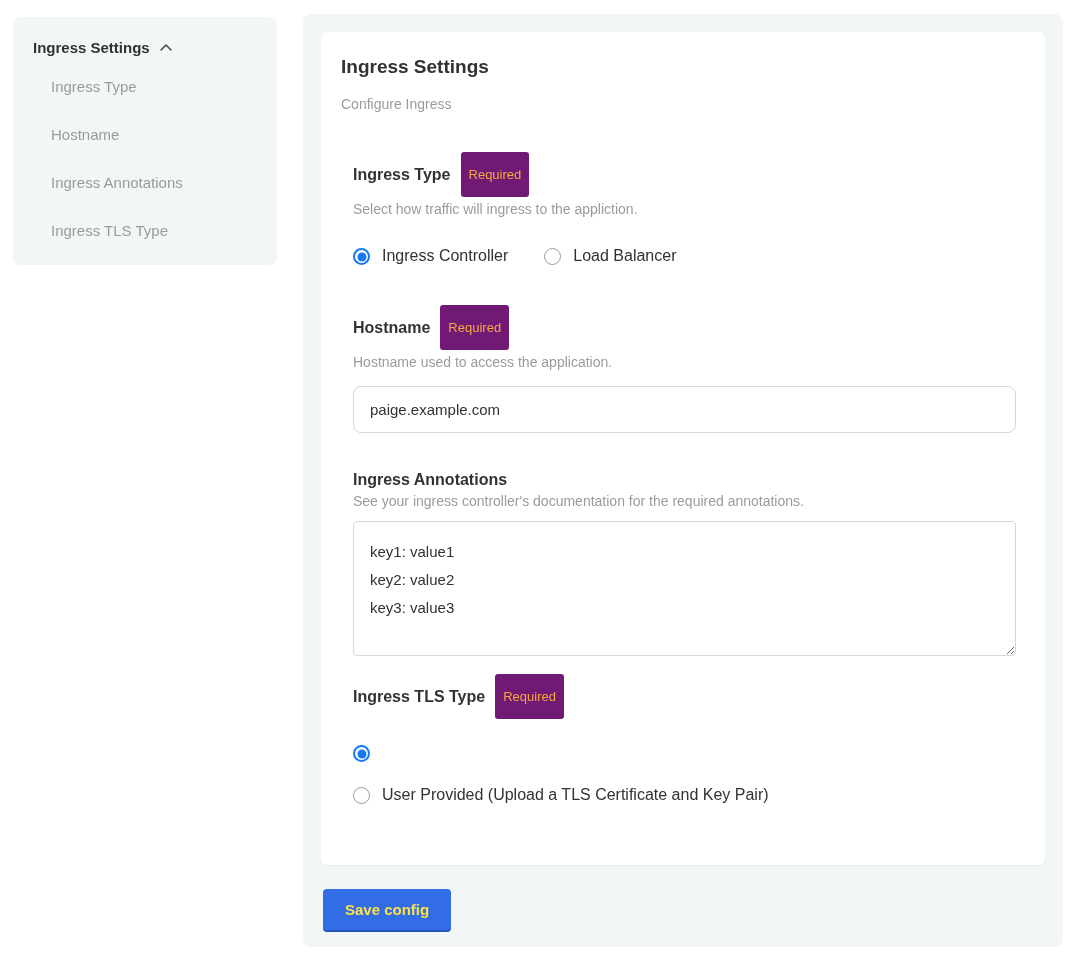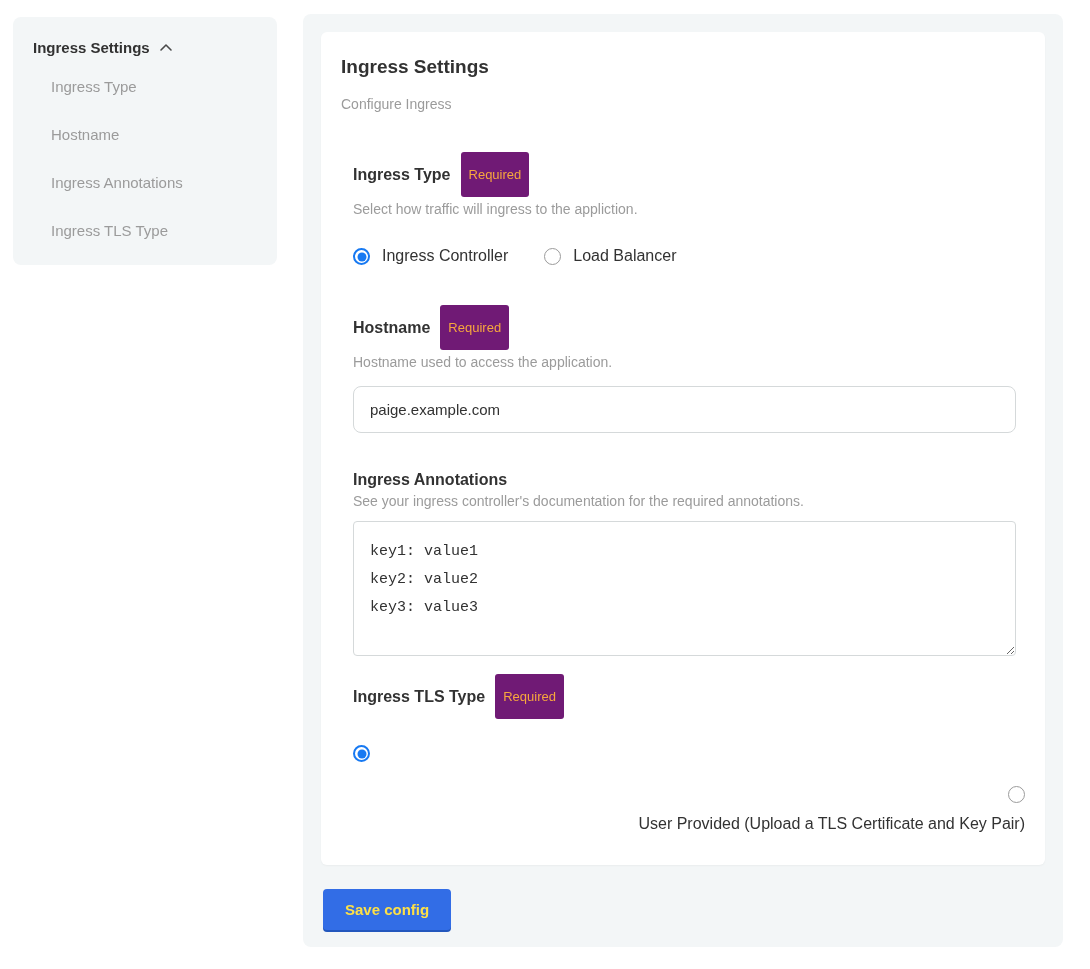--- a/index.html
+++ b/index.html
@@ -65,21 +65,21 @@
   .badge {
     background: #701a75; color: #f7a73d;
     font-size: 13px; padding: 15px 8px; border-radius: 3px;
   }
   .help-text { font-size: 14px; color: #9b9b9b; margin-top: 4px; }
 
   
   .radio-row-horizontal { display: flex; align-items: center; gap: 36px; margin-top: 30px; }
   .radio-stack { margin-top: 26px; }
   .radio-option { display: flex; align-items: flex-end; gap: 12px; cursor: pointer; }
-  .radio-stack .radio-option + .radio-option { margin-top: 24px; flex-direction: column; }
+  .radio-stack .radio-option + .radio-option { margin-top: 24px; }
   .radio-option .option-label { font-size: 16px; color: #323232; }
   .radio {
     width: 17px; height: 17px; border-radius: 50%;
     border: 1px solid #9b9b9b; background: #ffffff;
     position: relative; flex: 0 0 auto;
   }
   .radio[data-checked="true"] {
     border: 2px solid #1779f2;
   }
   .radio[data-checked="true"]::after {
@@ -105,21 +105,21 @@
   .default-line { margin-top: 16px; font-size: 14px; }
   .default-label { color: #9b9b9b; }
   .default-value { color: #163166; font-weight: bold; margin-left: 4px; }
 
   .textarea-input {
     display: block;
     width: 663px; height: 135px;
     margin-top: 12px;
     border: 1px solid #d5d9da; border-radius: 4px;
     padding: 16px;
-    font-family: Liberation Mono, monospace;
+    font-family: Liberation Sans, sans-serif;
     font-size: 15px; line-height: 1.85; color: #323232;
     resize: both;
     outline: none;
   }
 
   .group-annotations { margin-top: 38px; }
   .group-tls { margin-top: 18px; }
 
   
   .save-button {

